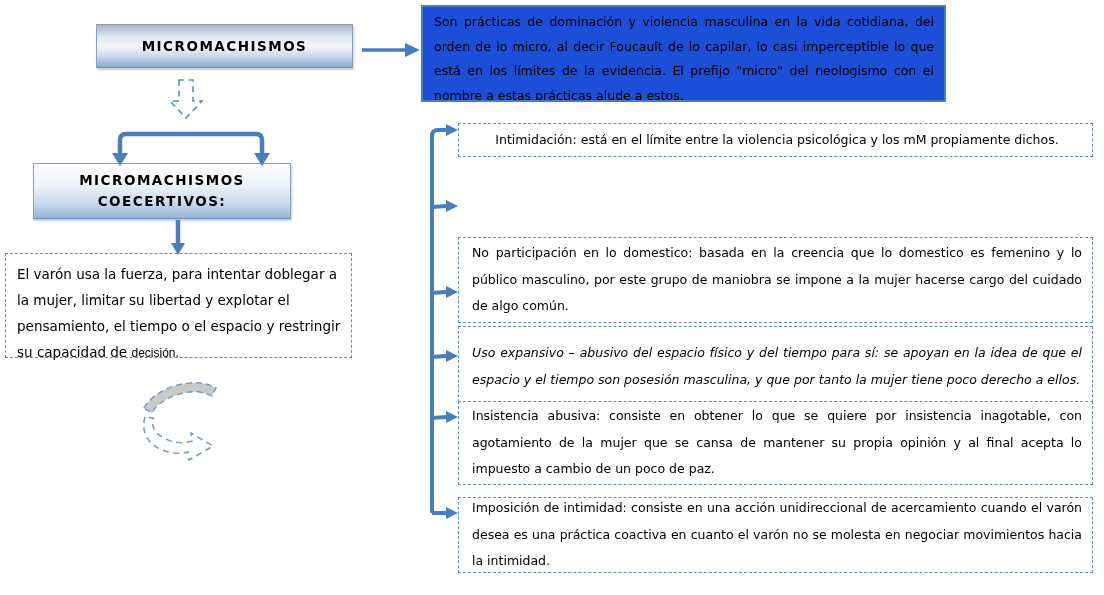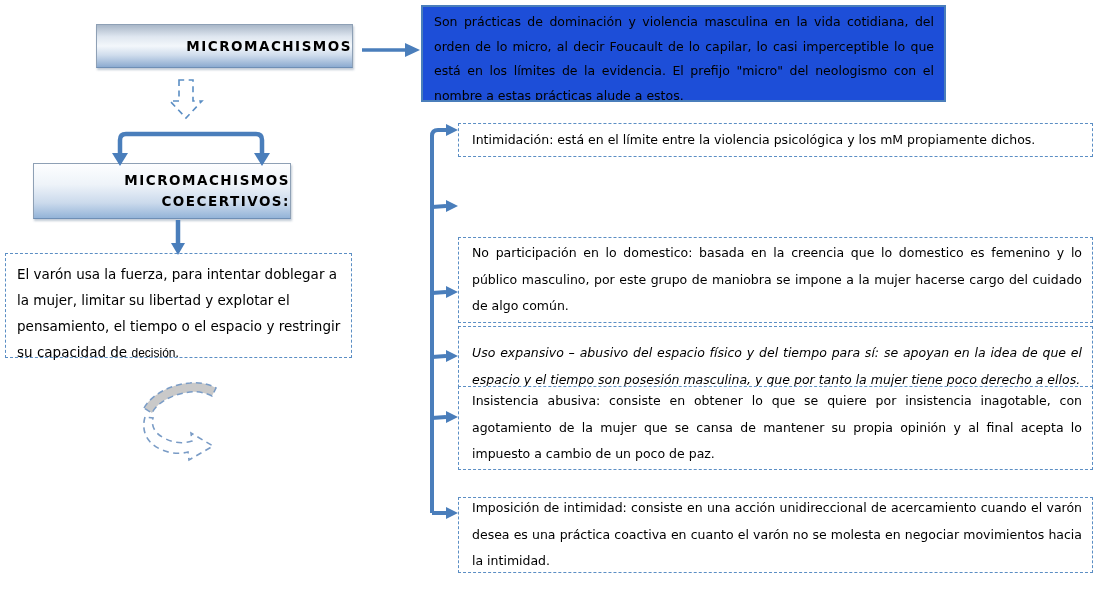--- a/index.html
+++ b/index.html
@@ -6,21 +6,21 @@
   .canvas{
     position:relative;width:1104px;height:595px;background:#fff;
     font-family:"DejaVu Sans",sans-serif;color:#000;overflow:hidden;
   }
   .overlay{position:absolute;left:0;top:0;width:1104px;height:595px;pointer-events:none;z-index:3;}
 
   
   .gbox{
     position:absolute;z-index:2;box-sizing:border-box;
     border:1px solid #8ea0b5;border-bottom-color:#6f8fb5;
-    display:flex;flex-direction:column;align-items:flex-end;justify-content:center;
+    display:flex;flex-direction:column;align-items:center;justify-content:center;
     text-align:center;font-weight:bold;letter-spacing:1.5px;
     box-shadow:1px 2px 2px rgba(120,140,165,.45);
   }
   .gbox.style-a{background:linear-gradient(180deg,#a9b7c8 0%,#dfe7f0 28%,#f3f7fb 50%,#cfdcec 72%,#8cabd0 100%);}
   .gbox.style-b{background:linear-gradient(180deg,#fdfeff 0%,#eef3f9 38%,#cbdaec 72%,#94b4d8 100%);}
   .gbox .ln{font-size:13.5px;line-height:21px;}
 
   #root-box{left:96px;top:24px;width:257px;height:44px;}
   #coercive-box{left:33px;top:163px;width:258px;height:56px;}
 
@@ -37,25 +37,25 @@
     position:absolute;z-index:2;box-sizing:border-box;background:#fff;
     border:1.5px dashed #5b8ec4;
   }
   #description-box{left:5px;top:253px;width:347px;height:105px;padding:7px 10px 7px 11px;}
   #description-box .txt{font-size:13.5px;line-height:26px;text-align:justify;display:inline;}
   #description-box .tail{font-family:"Liberation Sans",sans-serif;font-size:12px;letter-spacing:0;}
 
   .item{left:458px;width:635px;display:flex;align-items:center;padding:3px 10px 3px 13px;}
   .item .txt{font-size:12.5px;line-height:26.5px;text-align:justify;width:100%;}
   #item-0{top:123px;height:34px;}
-  #item-0 .txt{text-align:left;}
+  #item-0 .txt{text-align:center;}
   #item-1{top:168px;height:62px;}
   #item-2{top:237px;height:86px;}
   #item-3{top:326px;height:81px;font-style:italic;}
-  #item-4{top:386px;height:84px;justify-content:center;}
+  #item-4{top:401px;height:84px;justify-content:center;}
   #item-5{top:497px;height:76px;}
 </style>
 </head>
 <body>
 
 <div class="canvas">
 
   <svg class="overlay" viewBox="0 0 1104 595" xmlns="http://www.w3.org/2000/svg">
 
     <g>

